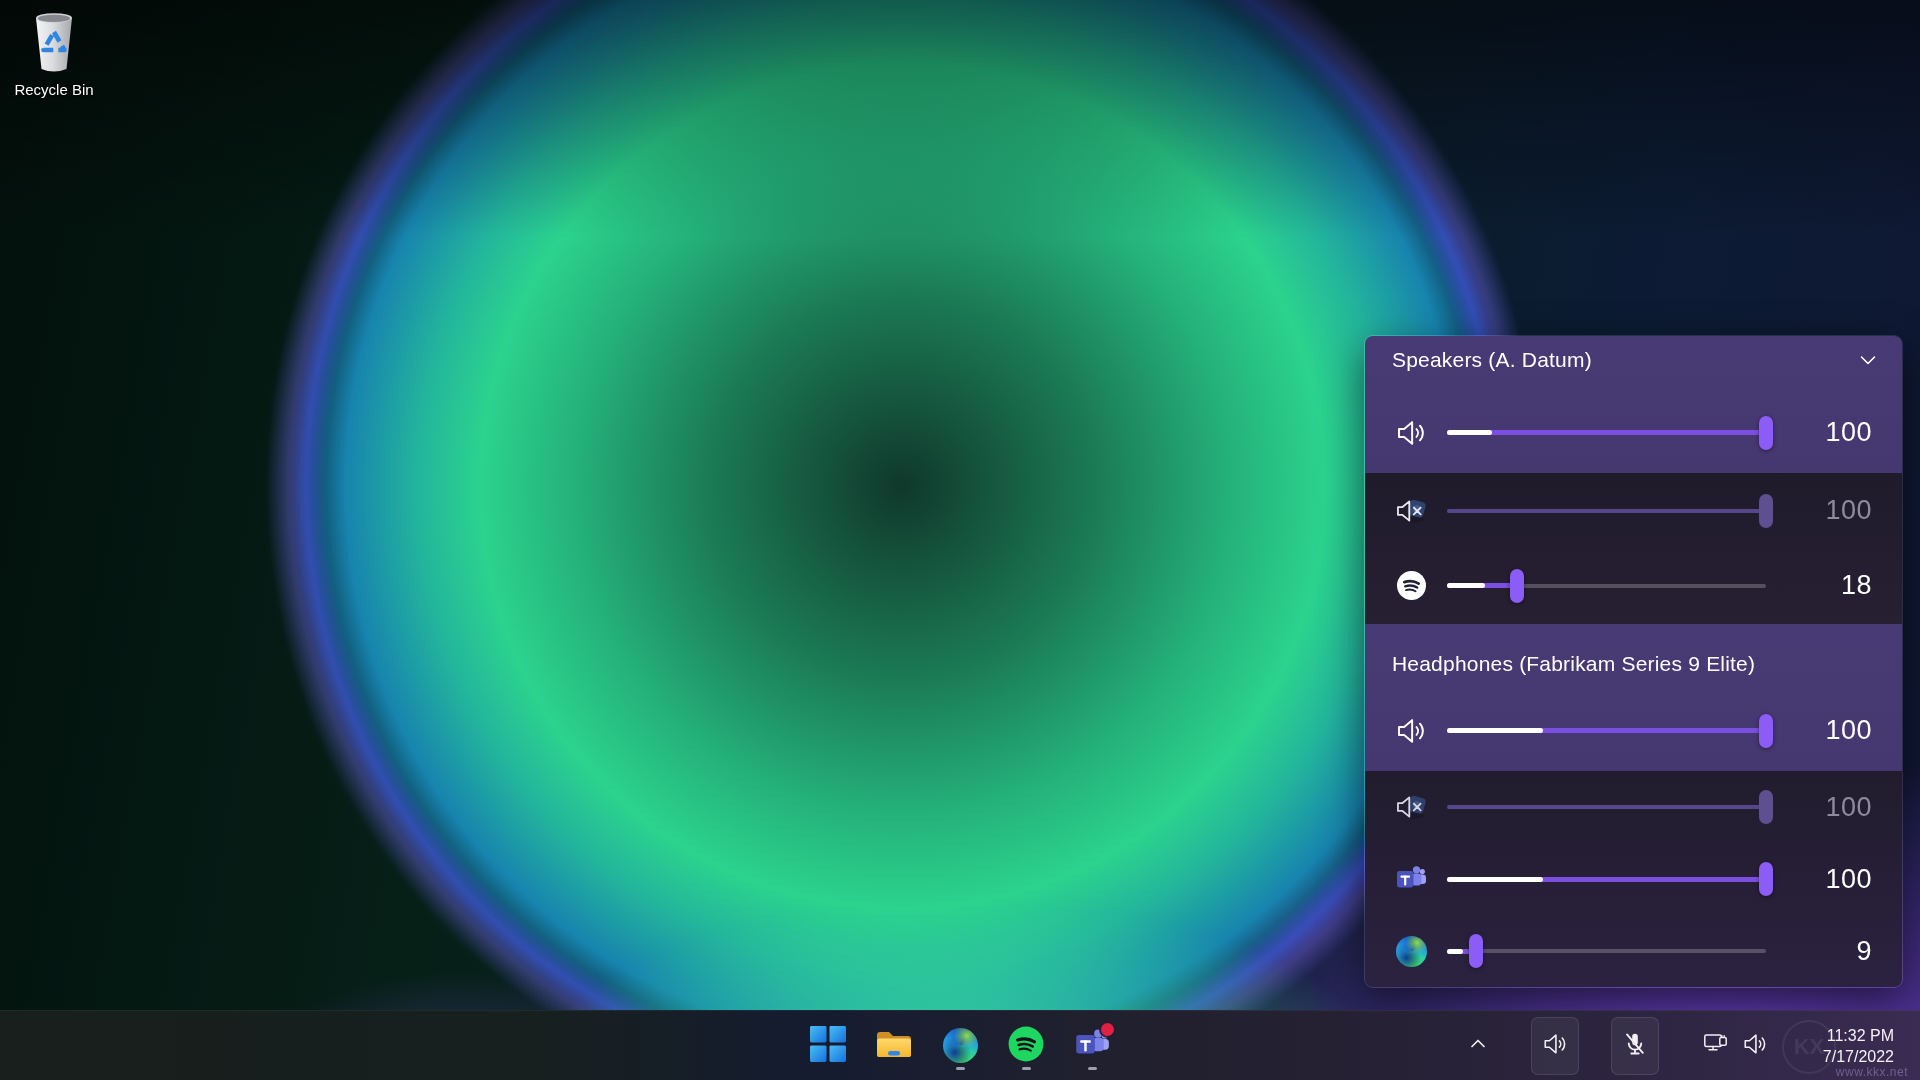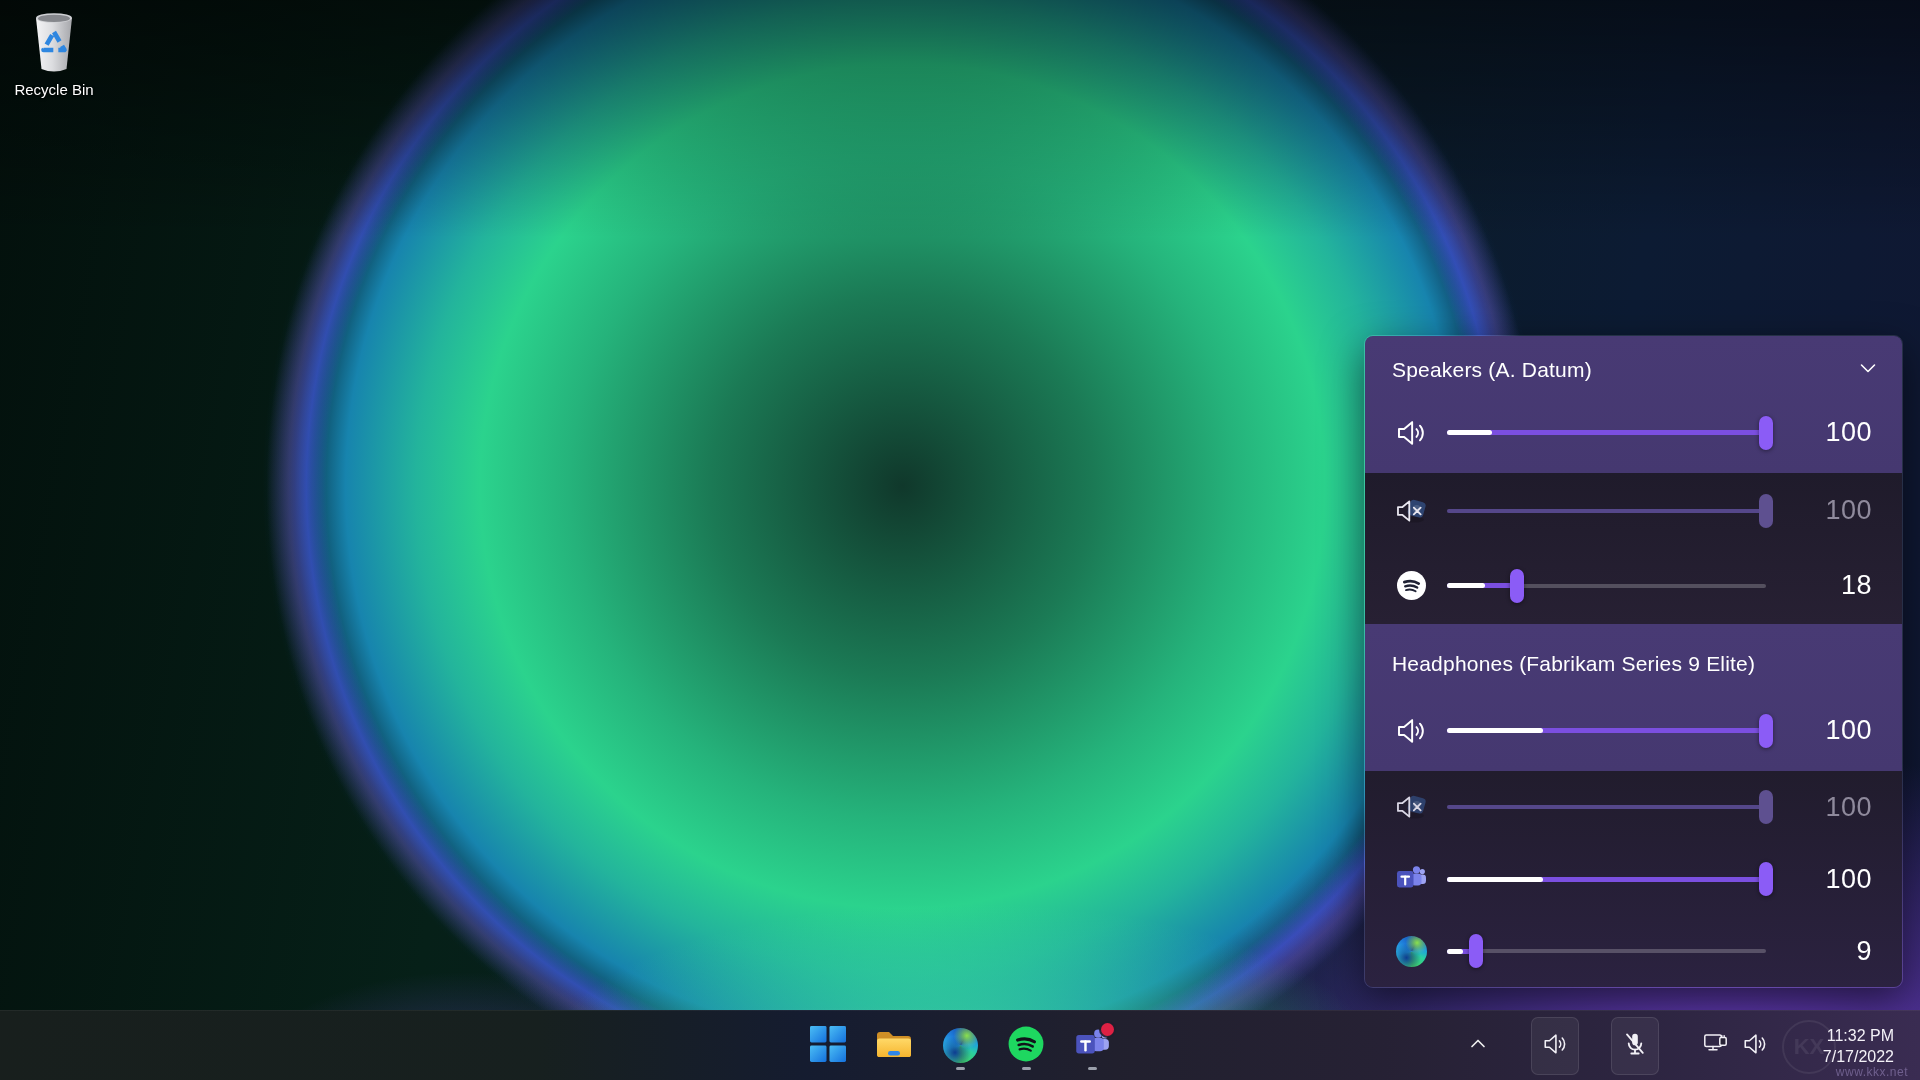--- a/index.html
+++ b/index.html
@@ -26,21 +26,21 @@
   .desktop-icon .label{margin-top:3px;font-size:15px;color:#fff;text-shadow:0 1px 3px rgba(0,0,0,.9),0 0 2px rgba(0,0,0,.7);}
 
   
   .flyout{position:absolute;left:1364px;top:335px;width:539px;height:653px;border-radius:9px;overflow:hidden;
           border:1px solid rgba(255,255,255,.10);box-shadow:0 14px 40px rgba(0,0,0,.55);
           color:#fff;}
   .sec{width:100%;}
   .sec.device{background:linear-gradient(180deg,#483a74 0%,#453870 100%);}
   .sec.apps{background:linear-gradient(180deg,#1f1b2b 0%,#272033 100%);}
   .sec.apps.last{background:linear-gradient(180deg,#211c2d 0%,#2b2240 100%);}
-  .dev-header{display:flex;align-items:center;justify-content:space-between;height:56px;padding:12px 22px 0 27px;}
+  .dev-header{display:flex;align-items:flex-start;justify-content:space-between;height:56px;padding:12px 22px 0 27px;}
   .dev-title{font-size:21px;letter-spacing:.2px;}
   .hdr-66{height:66px;display:flex;align-items:center;justify-content:space-between;padding:14px 30px 0 27px;}
 
   .row{display:flex;align-items:center;padding:0 30px 0 26px;}
   .app-icon{width:40px;height:40px;flex:none;display:flex;align-items:center;justify-content:center;margin-right:16px;}
   .slider{position:relative;flex:1;height:36px;margin-right:20px;}
   .slider .track{position:absolute;left:0;right:0;top:50%;height:4px;margin-top:-2px;border-radius:2px;background:rgba(255,255,255,.22);}
   .slider .fill{position:absolute;left:0;top:50%;height:5px;margin-top:-2.5px;border-radius:3px;background:#7b4fe0;width:calc(var(--val)*1%);}
   .slider .peak{position:absolute;left:0;top:50%;height:5px;margin-top:-2.5px;border-radius:3px;background:#fff;width:calc(var(--peak)*1%);}
   .slider .thumb{position:absolute;top:1px;height:34px;width:14px;border-radius:7px;background:#8b5cf6;

